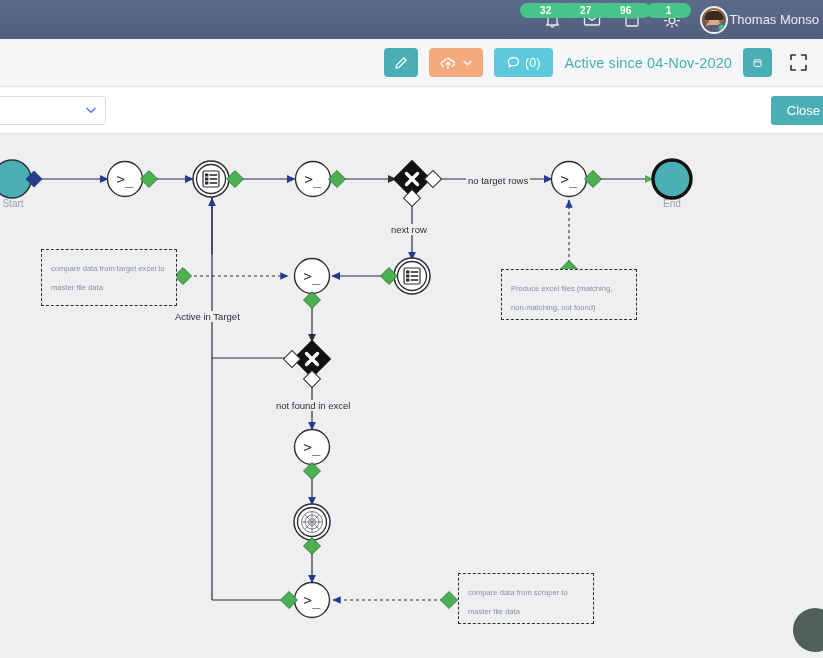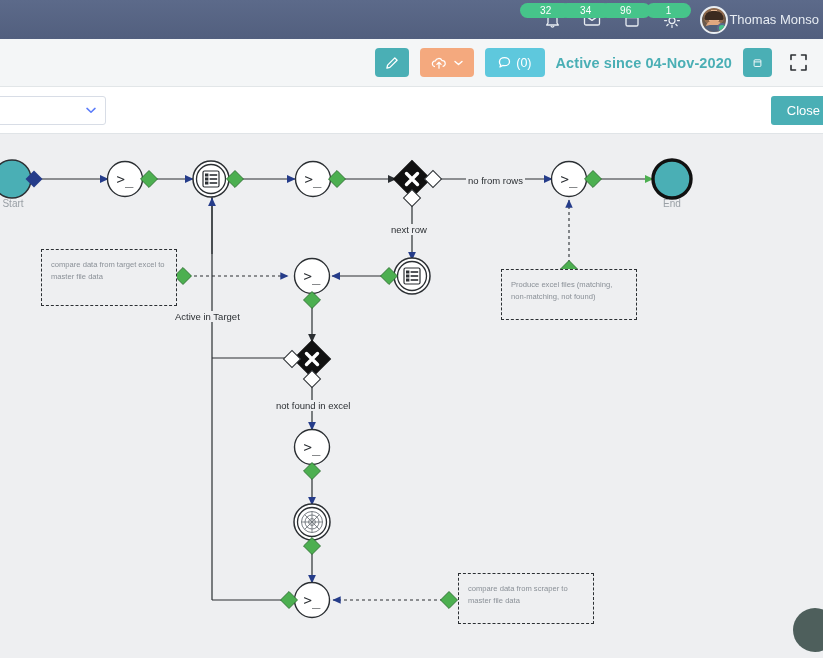--- a/index.html
+++ b/index.html
@@ -23,21 +23,21 @@
     display: flex; align-items: center; justify-content: center;
     cursor: pointer;
   }
   .hdr-icon-wrap svg { display: block; }
   .badge {
     position: absolute; top: -2px; right: 1px;
     min-width: 21px; height: 15px; padding: 0 20px;
     background: #46c48a; color: #fff;
     border-radius: 8px;
     font-size: 10px; line-height: 15px; text-align: center;
-    font-weight: 400; letter-spacing: .2px;
+    font-weight: 700; letter-spacing: .2px;
   }
   .user-box { display: flex; align-items: center; gap: 1px; margin-left: 8px; cursor: pointer; }
   .avatar {
     position: relative; width: 28px; height: 28px; border-radius: 50%;
     background: radial-gradient(circle at 50% 34%, #e6b894 0 32%, #8f6a4e 33% 52%, #6b5a4c 53% 100%);
     border: 2px solid #e9eef3; overflow: hidden;
   }
   .avatar .face {
     position: absolute; left: 50%; top: 52%; transform: translateX(-50%);
     width: 17px; height: 14px; border-radius: 9px 9px 4px 4px; background: #e0a87f;
@@ -65,21 +65,21 @@
   }
   .tb-btn {
     height: 29px; border-radius: 4px; border: none; cursor: pointer;
     display: flex; align-items: center; justify-content: center; gap: 5px;
     color: #fff; font-size: 12px; padding: 0 10px;
   }
   .tb-edit { width: 34px; background: #4aafb5; }
   .tb-upload { width: 54px; background: #f4a97e; gap: 7px; }
   .tb-comment { background: #5ec8dd; padding: 0 13px; font-size: 12.5px; }
   .tb-active-text {
-    color: #4aafb5; font-size: 14.5px; font-weight: 700; letter-spacing: .1px;
+    color: #4aafb5; font-size: 14.5px; font-weight: 400; letter-spacing: .1px;
     white-space: nowrap;
   }
   .tb-cal { width: 29px; background: #4aafb5; }
   .tb-expand {
     width: 30px; height: 30px; background: none; border: none; cursor: pointer;
     display: flex; align-items: center; justify-content: center;
   }
 
   
   .filterbar {
@@ -114,21 +114,21 @@
   }
   .edge-label {
     position: absolute; font-size: 9.5px; color: #2b2f33;
     background: #eeeff1; padding: 0 2px; white-space: nowrap;
   }
   .annot {
     position: absolute; border: 1.4px dashed #2b2f33; background: #eeeff1;
   }
   .annot span {
     position: absolute; left: 9px; top: 9px; right: 7px;
-    font-size: 7.6px; line-height: 12px; color: #8a9097;
+    font-size: 7.6px; line-height: 19px; color: #8a9097;
   }
   .fab {
     position: absolute; right: -14px; bottom: 6px;
     width: 44px; height: 44px; border-radius: 50%;
     background: #4e5f5c; cursor: pointer;
   }
 </style>
 </head>
 <body>
 
@@ -142,21 +142,21 @@
         <path d="M7 15a1.6 1.6 0 003 0"></path>
       </svg>
       <span class="badge">32</span>
     </div>
 
     <div class="hdr-icon-wrap">
       <svg width="18" height="15" viewBox="0 0 18 15" fill="none" stroke="#e9eef3" stroke-width="1.3">
         <rect x="1.5" y="2.5" width="15" height="10.5" rx="1.6"></rect>
         <path d="M2.4 3.6l6.6 4.8 6.6-4.8" stroke-linejoin="round"></path>
       </svg>
-      <span class="badge">34</span>
+      <span class="badge">27</span>
     </div>
 
     <div class="hdr-icon-wrap">
       <svg width="16" height="17" viewBox="0 0 16 17" fill="none" stroke="#e9eef3" stroke-width="1.3">
         <rect x="2" y="3" width="12" height="12" rx="1.6"></rect>
         <path d="M2 6.6h12M5 1.6v2.6M11 1.6v2.6"></path>
       </svg>
       <span class="badge">96</span>
     </div>
 
@@ -367,21 +367,21 @@
       <rect x="283" y="460" width="12" height="12" transform="rotate(45 289 466)" fill="#4caf50" stroke="#2b6b2e" stroke-width=".8"></rect>
 
       <rect x="177" y="136" width="12" height="12" transform="rotate(45 183 142)" fill="#4caf50" stroke="#2b6b2e" stroke-width=".8"></rect>
       <rect x="563" y="129" width="12" height="12" transform="rotate(45 569 135)" fill="#4caf50" stroke="#2b6b2e" stroke-width=".8"></rect>
       <rect x="443" y="460" width="12" height="12" transform="rotate(45 449 466)" fill="#4caf50" stroke="#2b6b2e" stroke-width=".8"></rect>
     </svg>
 
     <div class="node-label" style="left:0px; top:64px; width:26px;">Start</div>
     <div class="node-label" style="left:659px; top:64px; width:26px;">End</div>
 
-    <div class="edge-label" style="left:466px; top:41px;">no from rows</div>
+    <div class="edge-label" style="left:466px; top:41px;">no target rows</div>
     <div class="edge-label" style="left:389px; top:90px;text-align:right;">next row</div>
     <div class="edge-label" style="left:173px; top:177px;">Active in Target</div>
     <div class="edge-label" style="left:274px; top:266px;">not found in excel</div>
 
     <div class="annot" style="left:41px; top:115px; width:136px; height:57px;">
       <span>compare data from target excel to master file data</span>
     </div>
     <div class="annot" style="left:458px; top:439px; width:136px; height:51px;">
       <span>compare data from scraper to master file data</span>
     </div>

